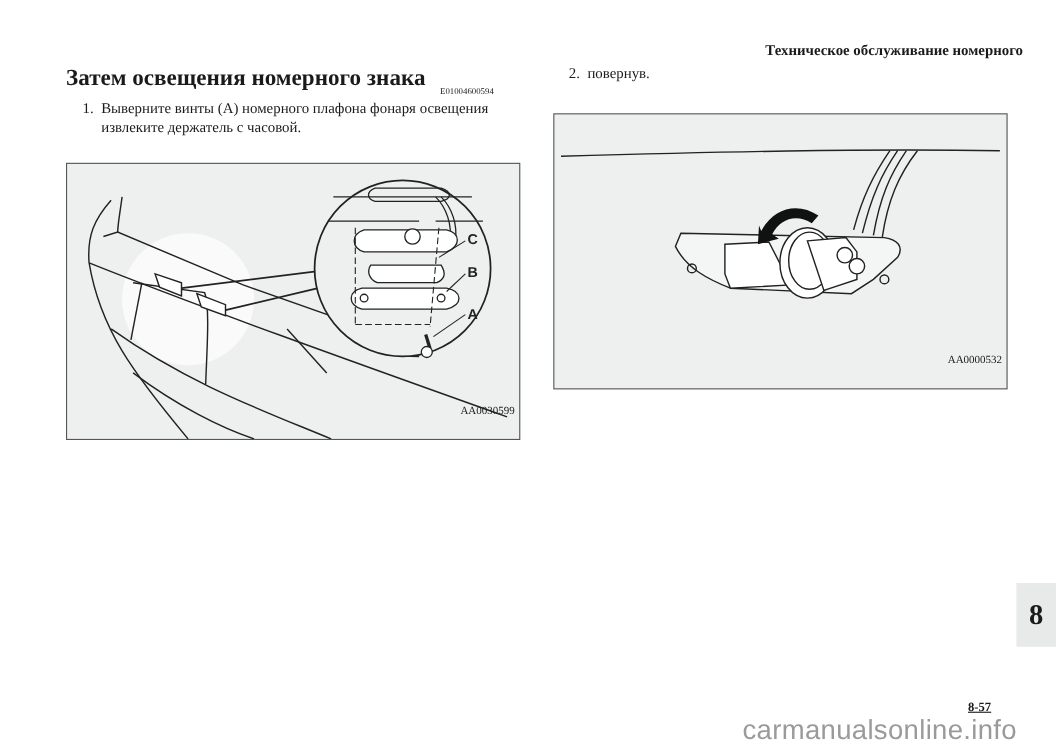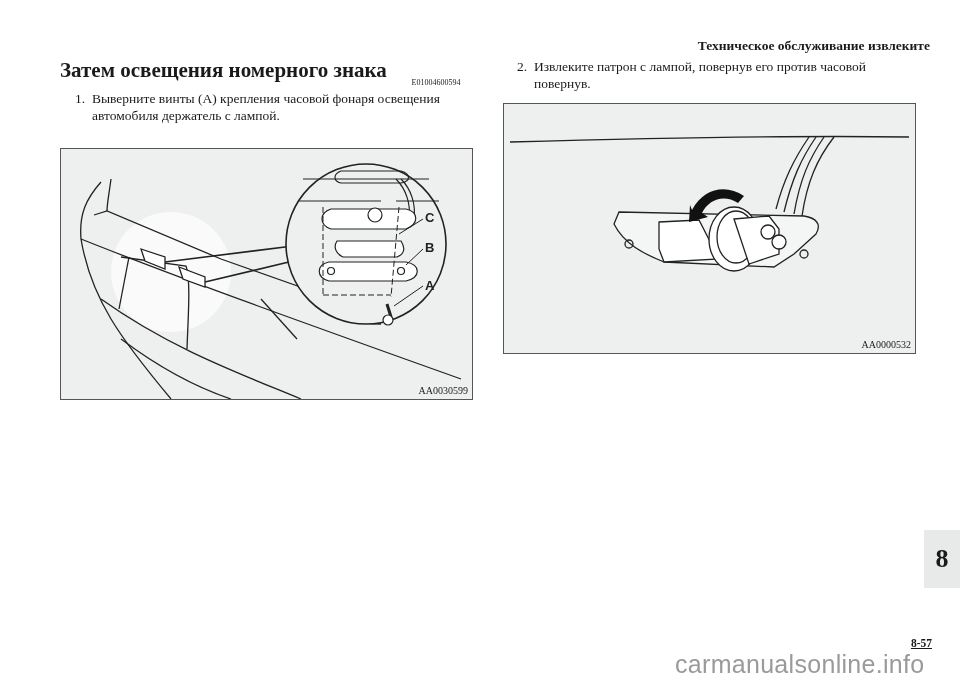--- a/index.html
+++ b/index.html
@@ -1,50 +1,50 @@
 <!DOCTYPE html>
 <html><head>
 <meta charset="utf-8">
 <style>
   html, body { margin:0; padding:0; }
   body { width:960px; height:677px; background:#ffffff; position:relative; overflow:hidden;
          font-family:"Liberation Serif", "DejaVu Serif", serif; color:#1a1a1a; }
   .abs { position:absolute; }
   .header-title { left:525px; top:38px; width:405px; text-align:right; font-size:13.5px; font-weight:bold; }
   .section-title { left:60px; top:58px; font-size:21px; font-weight:bold; }
-  .section-code { left:400px; top:78px; width:72px; text-align:center; font-size:8px; }
+  .section-code { left:400px; top:78px; width:72px; text-align:left; font-size:8px; }
   .step { font-size:13.5px; line-height:17px; }
   .step .num { position:absolute; left:0; top:0; }
   .step .txt { position:absolute; left:17px; top:0; }
   .step1 { left:75px; top:90px; width:400px; height:60px; }
   .step2 { left:517px; top:58px; width:410px; height:40px; }
   .figure { border:1px solid #555; background:#eef0f0; }
   .fig1 { left:60px; top:148px; width:411px; height:250px; }
   .fig2 { left:503px; top:103px; width:411px; height:249px; }
-  .fig-code { position:absolute; right:4px; bottom:3px; font-size:10px; }
+  .fig-code { position:absolute; right:4px; bottom:20px; font-size:10px; }
   .chapter-tab { left:924px; top:530px; width:36px; height:58px; background:#e8eaea;
                  display:flex; align-items:center; justify-content:center; font-size:26px; font-weight:bold; }
-  .page-num { left:880px; top:637px; width:52px; text-align:right; font-size:11.5px; font-weight:bold;text-decoration:underline; }
+  .page-num { left:880px; top:637px; width:52px; text-align:left; font-size:11.5px; font-weight:bold;text-decoration:underline; }
   .watermark { left:675px; top:650px; font-family:"Liberation Sans", "DejaVu Sans", sans-serif;
                font-size:25px; color:#9a9a9a; letter-spacing:0.3px; }
   svg { position:absolute; left:0; top:0; }
 </style>
 </head>
 <body>
 
-<div class="abs header-title">Техническое обслуживание извлеките</div>
+<div class="abs header-title">Техническое обслуживание номерного</div>
 
 <div class="abs section-title">Затем освещения номерного знака</div>
 <div class="abs section-code">E01004600594</div>
 
 <div class="abs step step1">
   <span class="num">1.</span>
   <div class="txt">
-    <div>Выверните винты (A) крепления часовой фонаря освещения</div>
-    <div>автомобиля держатель с лампой.</div>
+    <div>Выверните винты (A) номерного плафона фонаря освещения</div>
+    <div>извлеките держатель с часовой.</div>
   </div>
 </div>
 
 <div class="abs figure fig1">
   <svg width="411" height="250" viewBox="0 0 411 250">
     <circle cx="110" cy="123" r="60" fill="#fafafa"></circle>
     <g fill="none" stroke="#222" stroke-width="1.3">
       <path d="M40 33 C25 50 18 65 20 90 C30 150 60 190 110 250"></path>
       <path d="M50 30 C48 45 46 55 46 62"></path>
       <path d="M33 66 L46 62 L160 110 L330 170"></path>
@@ -97,21 +97,20 @@
       <text x="364" y="103">B</text>
       <text x="364" y="141">A</text>
     </g>
   </svg>
   <span class="fig-code">AA0030599</span>
 </div>
 
 <div class="abs step step2">
   <span class="num">2.</span>
   <div class="txt">
-    <div>Извлеките патрон с лампой, повернув его против часовой</div>
     <div>повернув.</div>
   </div>
 </div>
 
 <div class="abs figure fig2">
   <svg width="411" height="249" viewBox="0 0 411 249">
     <g fill="none" stroke="#222" stroke-width="1.3">
       <path d="M6 38 C150 34 280 31 405 33"></path>
       <path d="M305 33 C290 55 280 75 272 105"></path>
       <path d="M312 33 C297 55 288 75 280 108"></path>

